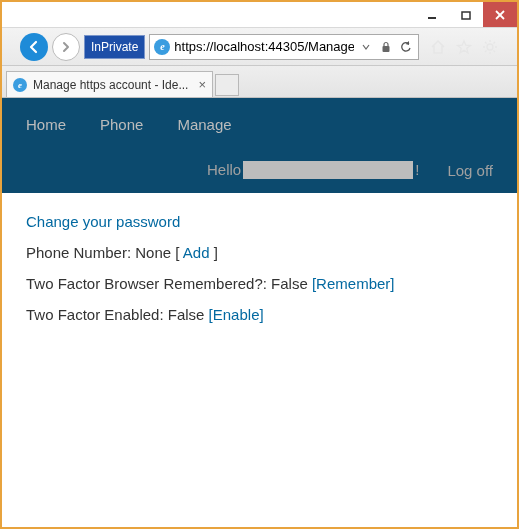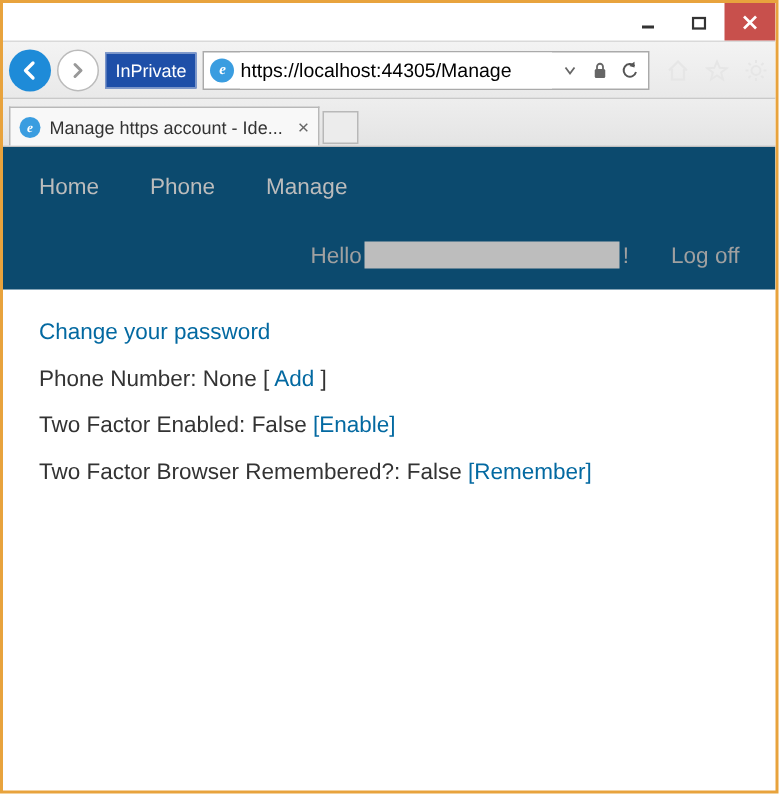--- a/index.html
+++ b/index.html
@@ -7,21 +7,21 @@
   body { border: 2px solid #e8a33d; background: #fff; display: flex; flex-direction: column; }
 
   
   .titlebar { height: 26px; background: #fff; display: flex; justify-content: flex-end; align-items: stretch; border-bottom: 1px solid #d9d9d9; }
   .titlebtn { width: 34px; display: flex; align-items: center; justify-content: center; }
   .titlebtn.min svg, .titlebtn.max svg { stroke: #333; }
   .titlebtn.close { background: #c8504c; }
   .titlebtn.close svg { stroke: #fff; }
 
   
-  .addrbar { height: 38px; background: linear-gradient(#f3f3f3,#e9e9e9); display: flex; align-items: center; padding: 0 4px; gap: 4px; border-bottom: 1px solid #c9c9c9; }
+  .addrbar { height: 38px; background: linear-gradient(#f3f3f3,#e9e9e9); display: flex; align-items: center; padding: 0 18px; gap: 4px; border-bottom: 1px solid #c9c9c9; }
   .navcircle { width: 28px; height: 28px; border-radius: 50%; display: flex; align-items: center; justify-content: center; }
   .navcircle.back { background: #1e8bd8; }
   .navcircle.fwd { background: #fff; border: 1px solid #bbb; }
   .inprivate { background: #1e4fa8; color: #fff; font-size: 12px; padding: 4px 6px; border: 1px solid #7a95c9; }
   .urlbox { flex: 1; height: 26px; background: #fff; border: 1px solid #aaa; display: flex; align-items: center; padding: 0 4px; gap: 4px; }
   .urlbox .ieicon { width: 16px; height: 16px; border-radius: 50%; background: #3a9de0; display: flex; align-items: center; justify-content: center; color: #fff; font-size: 10px; font-weight: bold; font-style: italic; font-family: Georgia, serif; }
   .urlbox input { flex: 1; border: none; outline: none; font-size: 13px; height: 100%; }
   .urlctl { width: 16px; height: 16px; display: flex; align-items: center; justify-content: center; }
   .baricons { display: flex; gap: 8px; padding-left: 6px; }
   .baricons .ico { width: 18px; height: 18px; display: flex; align-items: center; justify-content: center; }
@@ -34,21 +34,21 @@
   .newtab { width: 24px; height: 22px; border: 1px solid #b8b8b8; background: #ececec; margin-left: 2px; margin-bottom: 1px; }
 
   
   .viewport { flex: 1; overflow: hidden; position: relative; }
   .page { position: absolute; inset: 0; overflow: hidden; }
 
   .pagenav { background: #0c4a6e; color: #a0a0a0; padding: 18px 24px 14px 24px; }
   .menurow { display: flex; gap: 34px; font-size: 15px; margin-bottom: 28px; }
   .menurow span { color: #bcbcbc; }
   .hellorow { display: flex; justify-content: flex-end; align-items: center; gap: 28px; font-size: 15px; }
-  .hellorow .hello { display: flex; align-items: center; gap: 2px; }
+  .hellorow .hello { display: flex; gap: 2px; }
   .redacted { display: inline-block; width: 170px; height: 18px; background: #bdbdbd; }
 
   .pagebody { padding: 20px 24px; font-size: 15px; color: #333; }
   .pagebody p { margin: 0 0 14px 0; }
   a.link { color: #0369a1; text-decoration: none; cursor: pointer; }
 
   .redbox { border: 2px solid #d22; padding: 0 3px; display: inline-block; }
 
   .footer { padding: 0 24px; margin-top: 36px; font-size: 14px; color: #333; }
   hr.fsep { border: none; border-top: 1px solid #ddd; margin-bottom: 14px; }
@@ -175,27 +175,27 @@
       <p>
         <span>Phone Number:</span>
         <span>None</span>
         <span>[</span>
         <a class="link">Add</a>
         <span>]</span>
       </p>
 
 
       <p>
+        <span>Two Factor Browser Remembered?:</span>
+        <span>False</span>
+        <a class="link">[Remember]</a>
+      </p>
+
+      <p>
         <span>Two Factor Enabled:</span>
         <span>False</span>
         <a class="link">[Enable]</a>
       </p>
-
-      <p>
-        <span>Two Factor Browser Remembered?:</span>
-        <span>False</span>
-        <a class="link">[Remember]</a>
-      </p>
     </div>
 
 
   </div>
 </div>
 
 </body></html>

